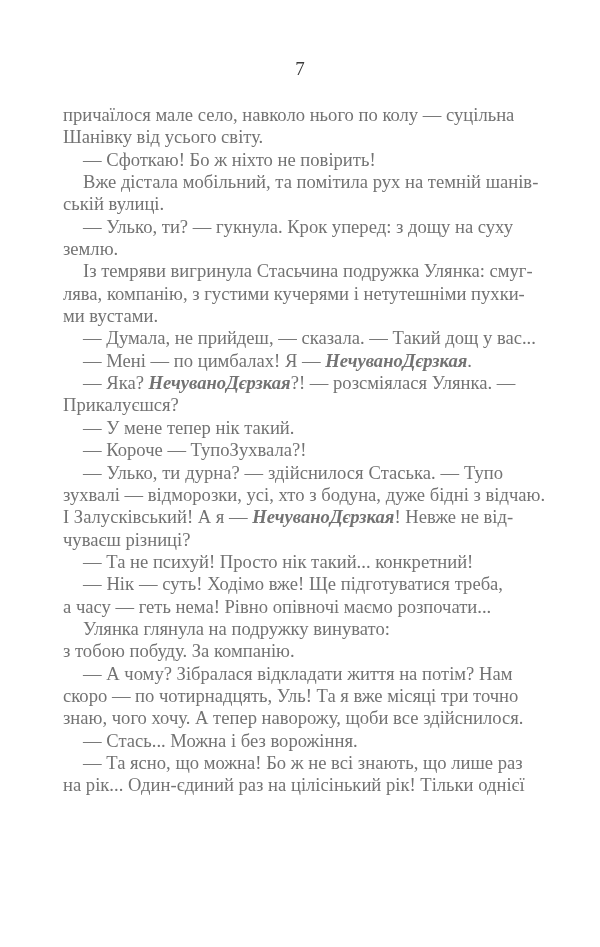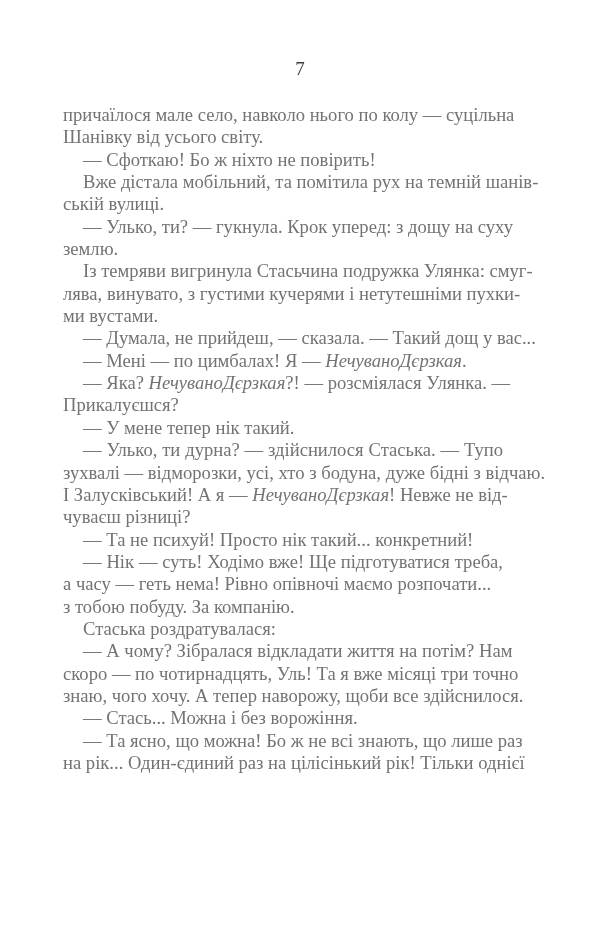--- a/index.html
+++ b/index.html
@@ -12,52 +12,53 @@
     font-family:"Liberation Serif", "DejaVu Serif", serif; font-size:19px; color:#3a3a3a;
   }
   .text-block {
     position:absolute; left:63px; top:104px; width:440px;
     font-family:"Liberation Serif", "DejaVu Serif", serif;
     font-size:18.6px; line-height:22.35px; color:#737373;
   }
   .line { display:block; white-space:nowrap; height:22.35px; text-align:justify; text-align-last:justify; }
   .line.indent { padding-left:20px; }
   .line.last { text-align-last:left; }
-  .it { font-style:italic; }
+  .it { font-style:italic;font-weight:bold; }
 </style>
 </head>
 <body>
 
 <div class="page">
   <div class="page-number">7</div>
   <div class="text-block" id="text-block">
       <span class="line"><span>причаїлося мале село, навколо нього по колу — суцільна</span></span>
       <span class="line last"><span>Шанівку від усього світу.</span></span>
       <span class="line indent last"><span>— Сфоткаю! Бо ж ніхто не повірить!</span></span>
       <span class="line indent"><span>Вже дістала мобільний, та помітила рух на темній шанів-</span></span>
       <span class="line last"><span>ській вулиці.</span></span>
       <span class="line indent"><span>— Улько, ти? — гукнула. Крок уперед: з дощу на суху</span></span>
       <span class="line last"><span>землю.</span></span>
       <span class="line indent"><span>Із темряви вигринула Стасьчина подружка Улянка: смуг-</span></span>
-      <span class="line"><span>лява, винувато, з густими кучерями і нетутешніми пухки-</span></span>
+      <span class="line"><span>лява, компанію, з густими кучерями і нетутешніми пухки-</span></span>
       <span class="line last"><span>ми вустами.</span></span>
       <span class="line indent last"><span>— Думала, не прийдеш, — сказала. — Такий дощ у вас...</span></span>
       <span class="line indent last"><span>— Мені — по цимбалах! Я — </span><span class="it">НечуваноДєрзкая</span><span>.</span></span>
       <span class="line indent"><span>— Яка? </span><span class="it">НечуваноДєрзкая</span><span>?! — розсміялася Улянка. —</span></span>
       <span class="line last"><span>Прикалуєшся?</span></span>
       <span class="line indent last"><span>— У мене тепер нік такий.</span></span>
+      <span class="line indent last"><span>— Короче — ТупоЗухвала?!</span></span>
       <span class="line indent"><span>— Улько, ти дурна? — здійснилося Стаська. — Тупо</span></span>
       <span class="line"><span>зухвалі — відморозки, усі, хто з бодуна, дуже бідні з відчаю.</span></span>
       <span class="line"><span>І Залусківський! А я — </span><span class="it">НечуваноДєрзкая</span><span>! Невже не від-</span></span>
       <span class="line last"><span>чуваєш різниці?</span></span>
       <span class="line indent last"><span>— Та не психуй! Просто нік такий... конкретний!</span></span>
       <span class="line indent"><span>— Нік — суть! Ходімо вже! Ще підготуватися треба,</span></span>
       <span class="line last"><span>а часу — геть нема! Рівно опівночі маємо розпочати...</span></span>
+      <span class="line indent last"><span>Улянка глянула на подружку винувато:</span></span>
       <span class="line last"><span>з тобою побуду. За компанію.</span></span>
-      <span class="line indent last"><span>Стаська роздратувалася:</span></span>
       <span class="line indent"><span>— А чому? Зібралася відкладати життя на потім? Нам</span></span>
       <span class="line"><span>скоро — по чотирнадцять, Уль! Та я вже місяці три точно</span></span>
       <span class="line"><span>знаю, чого хочу. А тепер наворожу, щоби все здійснилося.</span></span>
       <span class="line indent last"><span>— Стась... Можна і без ворожіння.</span></span>
       <span class="line indent"><span>— Та ясно, що можна! Бо ж не всі знають, що лише раз</span></span>
       <span class="line"><span>на рік... Один-єдиний раз на цілісінький рік! Тільки однієї</span></span>
     </div>
 </div>
 
 </body></html>

